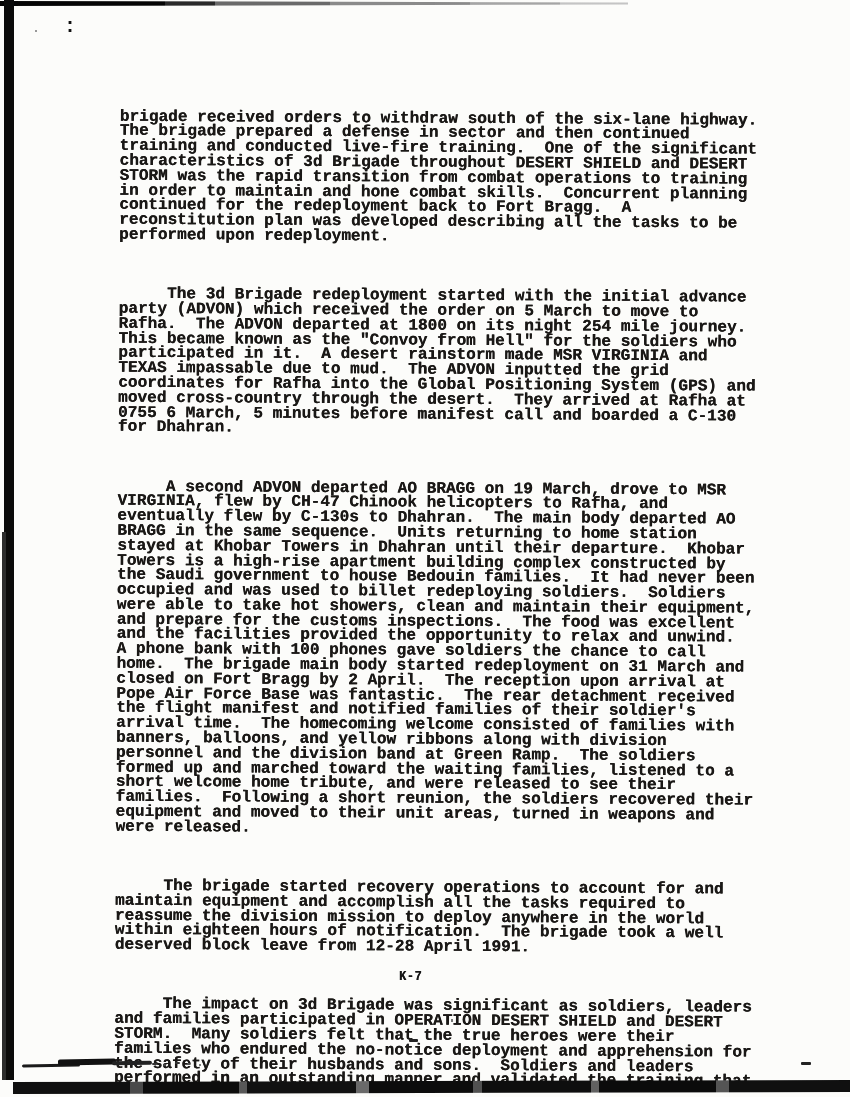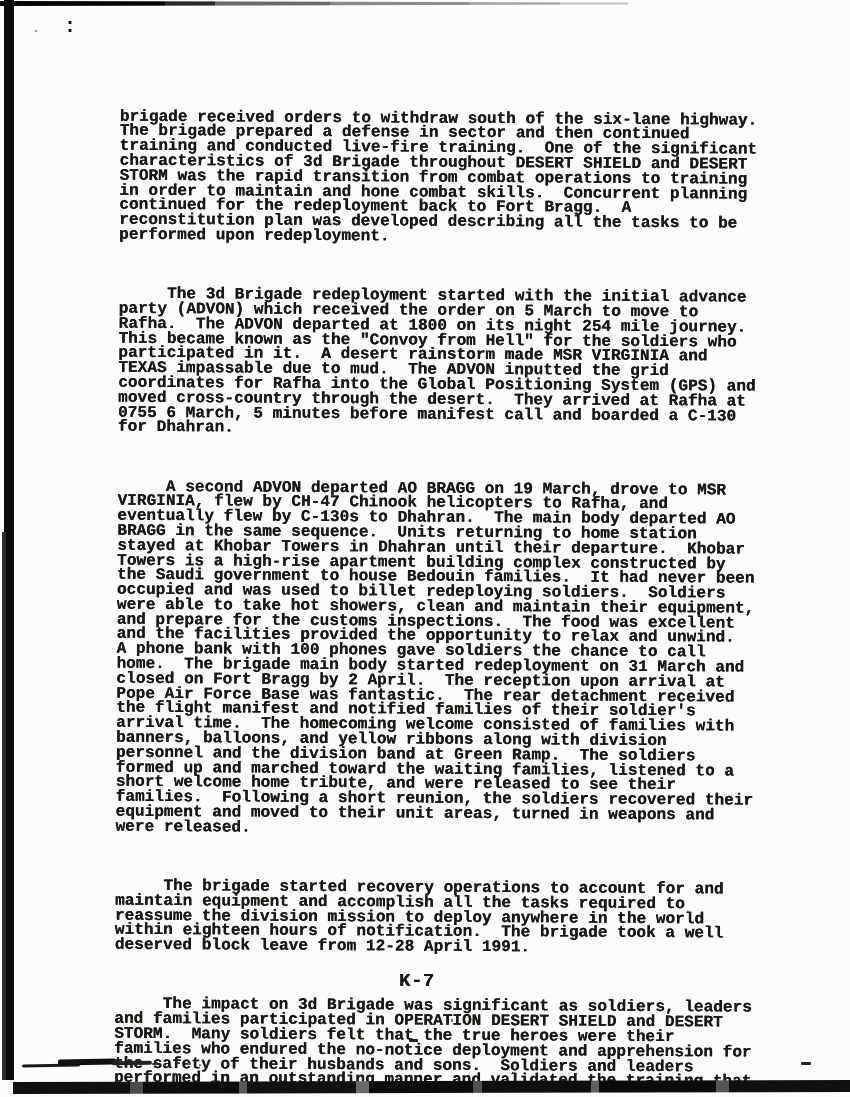--- a/index.html
+++ b/index.html
@@ -33,21 +33,21 @@
   .doc-text{
     position:absolute;left:120px;top:80px;
     font-size:16.1px;line-height:14.8px;font-weight:700;
     color:#1a1816;white-space:pre;
     text-shadow:0.3px 0 currentColor;
     transform:rotate(0.35deg);transform-origin:40px 0;
   }
   .para{margin:0 0 14.8px 0;}
   .page-num{
     position:absolute;left:399px;top:970px;
-    font-size:19px;font-weight:700;color:#171717;
+    font-size:12px;font-weight:700;color:#171717;
     text-shadow:0.3px 0 currentColor;letter-spacing:0.5px;
   }
   .top-colon{
     position:absolute;left:64px;top:17px;
     font-size:20px;font-weight:700;color:#111;line-height:20px;
   }
   
   .speck{position:absolute;background:#999;}
   .speck-a{left:35px;top:30px;width:2px;height:2px;}
   .speck-b{left:451px;top:1019px;width:2px;height:3px;background:#777;}

